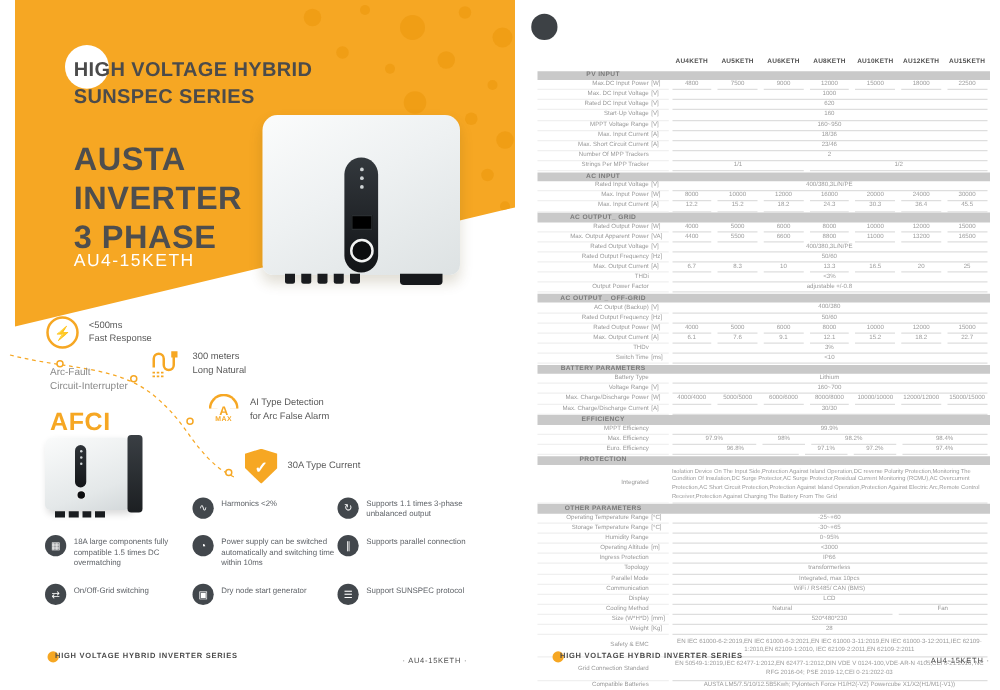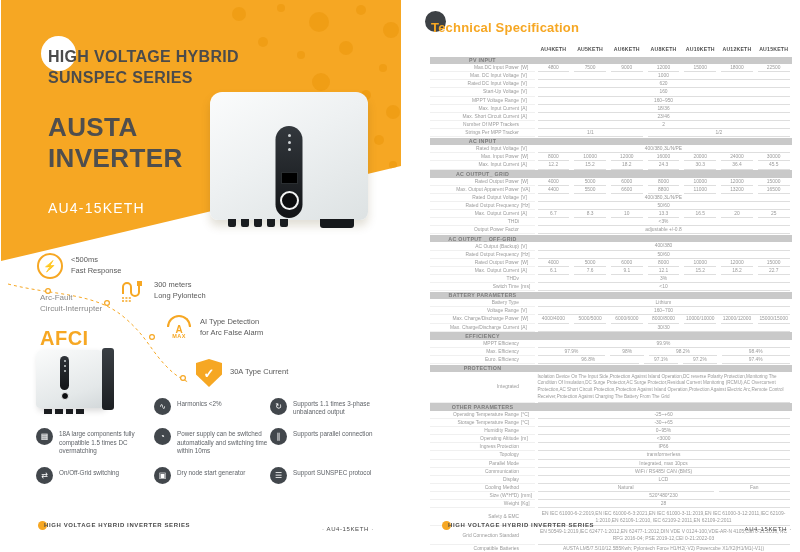--- a/index.html
+++ b/index.html
@@ -2,21 +2,21 @@
 <html><head>
 <meta charset="utf-8">
 <style>
   * { margin:0; padding:0; box-sizing:border-box; }
   html,body { width:800px; height:552px; background:#fff; font-family:"Liberation Sans", sans-serif; }
   #sheet { position:relative; width:800px; height:552px; background:#ffffff; overflow:hidden; }
 
   
   .page-left { position:absolute; left:0; top:0; width:400px; height:552px; }
 
-  .orange-banner { position:absolute; left:1px; top:0; width:400px; height:272px;
+  .orange-banner { position:absolute; left:12px; top:0; width:400px; height:272px;
     background:#F6A723; clip-path:polygon(0 0, 100% 0, 100% 61%, 0 96%); }
   .dots-svg { position:absolute; right:0; top:0; }
 
   .white-circle { position:absolute; left:40px; top:36px; width:35px; height:35px; border-radius:50%; background:#ffffff; }
 
   .series-title { position:absolute; left:47px; top:46px; font-size:16px; font-weight:600; color:#4b4b4b; line-height:1.32; letter-spacing:.3px; }
   .product-title { position:absolute; left:47px; top:112px; font-size:26px; font-weight:800; color:#4e4e4e; line-height:1.2; letter-spacing:.4px; }
   .model-name { position:absolute; left:47px; top:200px; font-size:14px; font-weight:500; color:#ffffff; letter-spacing:1.2px; }
 
   
@@ -131,20 +131,21 @@
         </g>
       </svg>
       <div class="white-circle"></div>
       <div class="series-title">
         <div>HIGH VOLTAGE HYBRID</div>
         <div>SUNSPEC SERIES</div>
       </div>
       <div class="product-title">
         <div>AUSTA</div>
         <div>INVERTER</div>
+        <div>3 PHASE</div>
       </div>
       <div class="model-name">AU4-15KETH</div>
     </div>
 
     <div class="inv-main">
       <div class="inv-body">
         <div class="inv-strip">
           <span class="inv-led" style="top:8px"></span>
           <span class="inv-led" style="top:15px"></span>
           <span class="inv-led" style="top:22px"></span>
@@ -181,21 +182,21 @@
     </div>
 
     <div class="feat" style="left:120px; top:278px;">
       <svg width="26" height="26" viewBox="0 0 26 26">
         <path d="M3 16 V9 a4 4 0 0 1 8 0 v5 a4 4 0 0 0 8 0 V7" fill="none" stroke="#F6A723" stroke-width="2"></path>
         <rect x="17" y="3" width="5" height="5" fill="#F6A723"></rect>
         <path d="M2 20 h10 M2 23 h10" stroke="#F6A723" stroke-width="1.4" stroke-dasharray="2 1.4"></path>
       </svg>
       <div class="feat-text">
         <div>300 meters</div>
-        <div>Long Pylontech</div>
+        <div>Long Natural</div>
       </div>
     </div>
 
     <div class="feat" style="left:166px; top:315px;">
       <div class="ic-amax">
         <div class="arc"></div>
           <div class="a">A</div>
           <div class="max">MAX</div>
       </div>
       <div class="feat-text">
@@ -272,21 +273,20 @@
 
     <div class="footer" style="left:44px;">
       <span class="fdot"></span>
       <span class="ftext">HIGH VOLTAGE HYBRID INVERTER SERIES</span>
     </div>
     <div class="footer-model" style="left:322px;">· AU4-15KETH ·</div>
   </div>
 
   <div class="page-right">
     <div class="tech-circle"></div>
-    <div class="tech-title">Technical Specification</div>
 
     <div class="spec-wrap">
       <div class="spec-models" id="spec-models">
           <div class="lblspace"></div>
           <div class="mcell">AU4KETH</div>
           <div class="mcell">AU5KETH</div>
           <div class="mcell">AU6KETH</div>
           <div class="mcell">AU8KETH</div>
           <div class="mcell">AU10KETH</div>
           <div class="mcell">AU12KETH</div>

